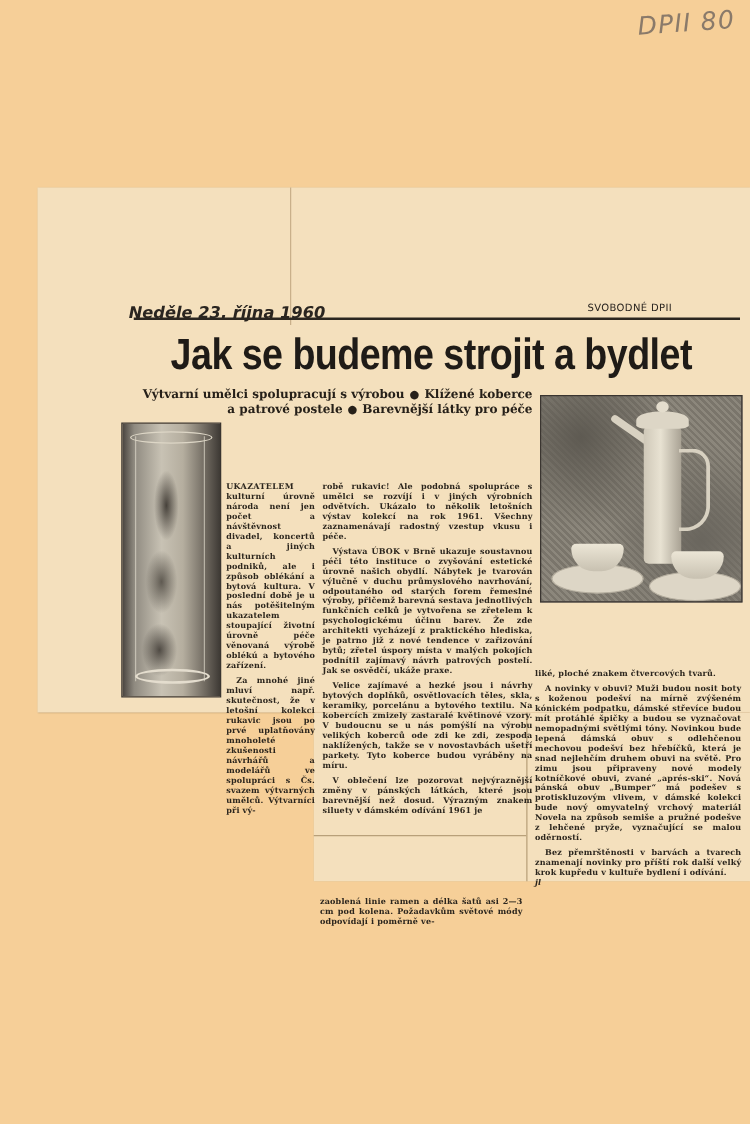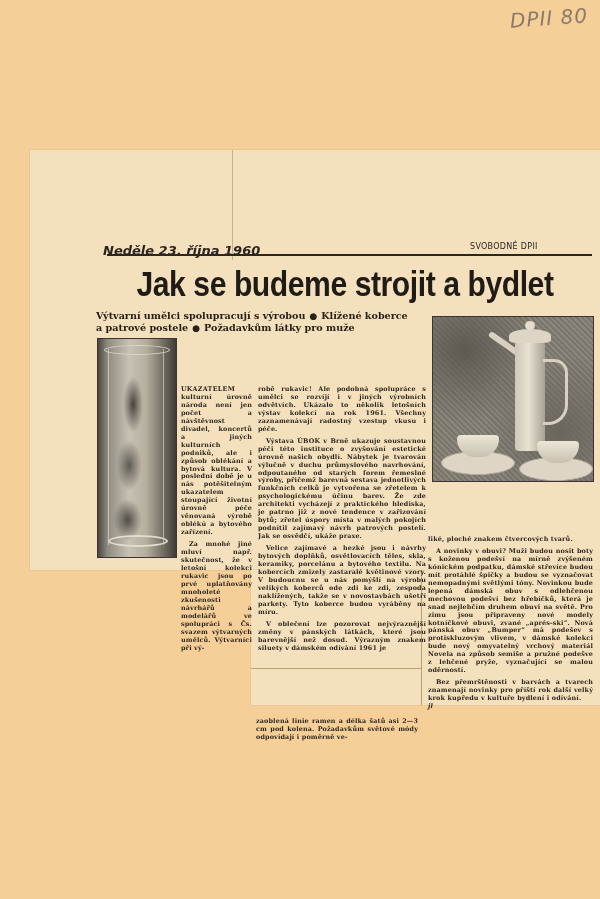--- a/index.html
+++ b/index.html
@@ -56,21 +56,21 @@
   .headline {
     position: absolute; left: 100px; top: 264px; width: 490px;
     text-align: center;
     font-family: "Liberation Sans", sans-serif; font-weight: bold;
     font-size: 35px; letter-spacing: -0.5px; color: #1f1b17;
     transform: scaleX(0.86); transform-origin: center;
     line-height: 40px;
   }
   .subhead {
     position: absolute; left: 96px; top: 310px; width: 330px;
-    text-align: left;
+    text-align: right;
     font-family: "DejaVu Serif", serif; font-weight: bold;
     font-size: 9.6px; line-height: 12px; color: #262019;
   }
   .subhead .bullet { font-size: 9px; margin: 0 4px; }
   .photo {
     position: absolute; overflow: hidden;
     border: 1px solid #3a3530;
   }
   .photo-vase {
     left: 97px; top: 338px; width: 78px; height: 218px;
@@ -160,21 +160,21 @@
 <div class="clip-bottom-hline"></div>
 
 <div class="masthead-date">Neděle 23. října 1960</div>
 <div class="masthead-paper">SVOBODNÉ DPII</div>
 <div class="masthead-rule"></div>
 
 <h1 class="headline" style="margin:0;">Jak se budeme strojit a bydlet</h1>
 
 <div class="subhead">
   <span>Výtvarní umělci spolupracují s výrobou</span><span class="bullet">●</span><span>Klížené koberce</span><br>
-  <span>a patrové postele</span><span class="bullet">●</span><span>Požadavkům látky pro muže</span>
+  <span>a patrové postele</span><span class="bullet">●</span><span>Barevnější látky pro péče</span>
 </div>
 
 <div class="photo photo-vase">
   <div class="vase-body"></div>
   <div class="vase-rim"></div>
   <div class="vase-base"></div>
 </div>
 
 <div class="photo photo-coffee">
   <div class="pot-spout"></div>

